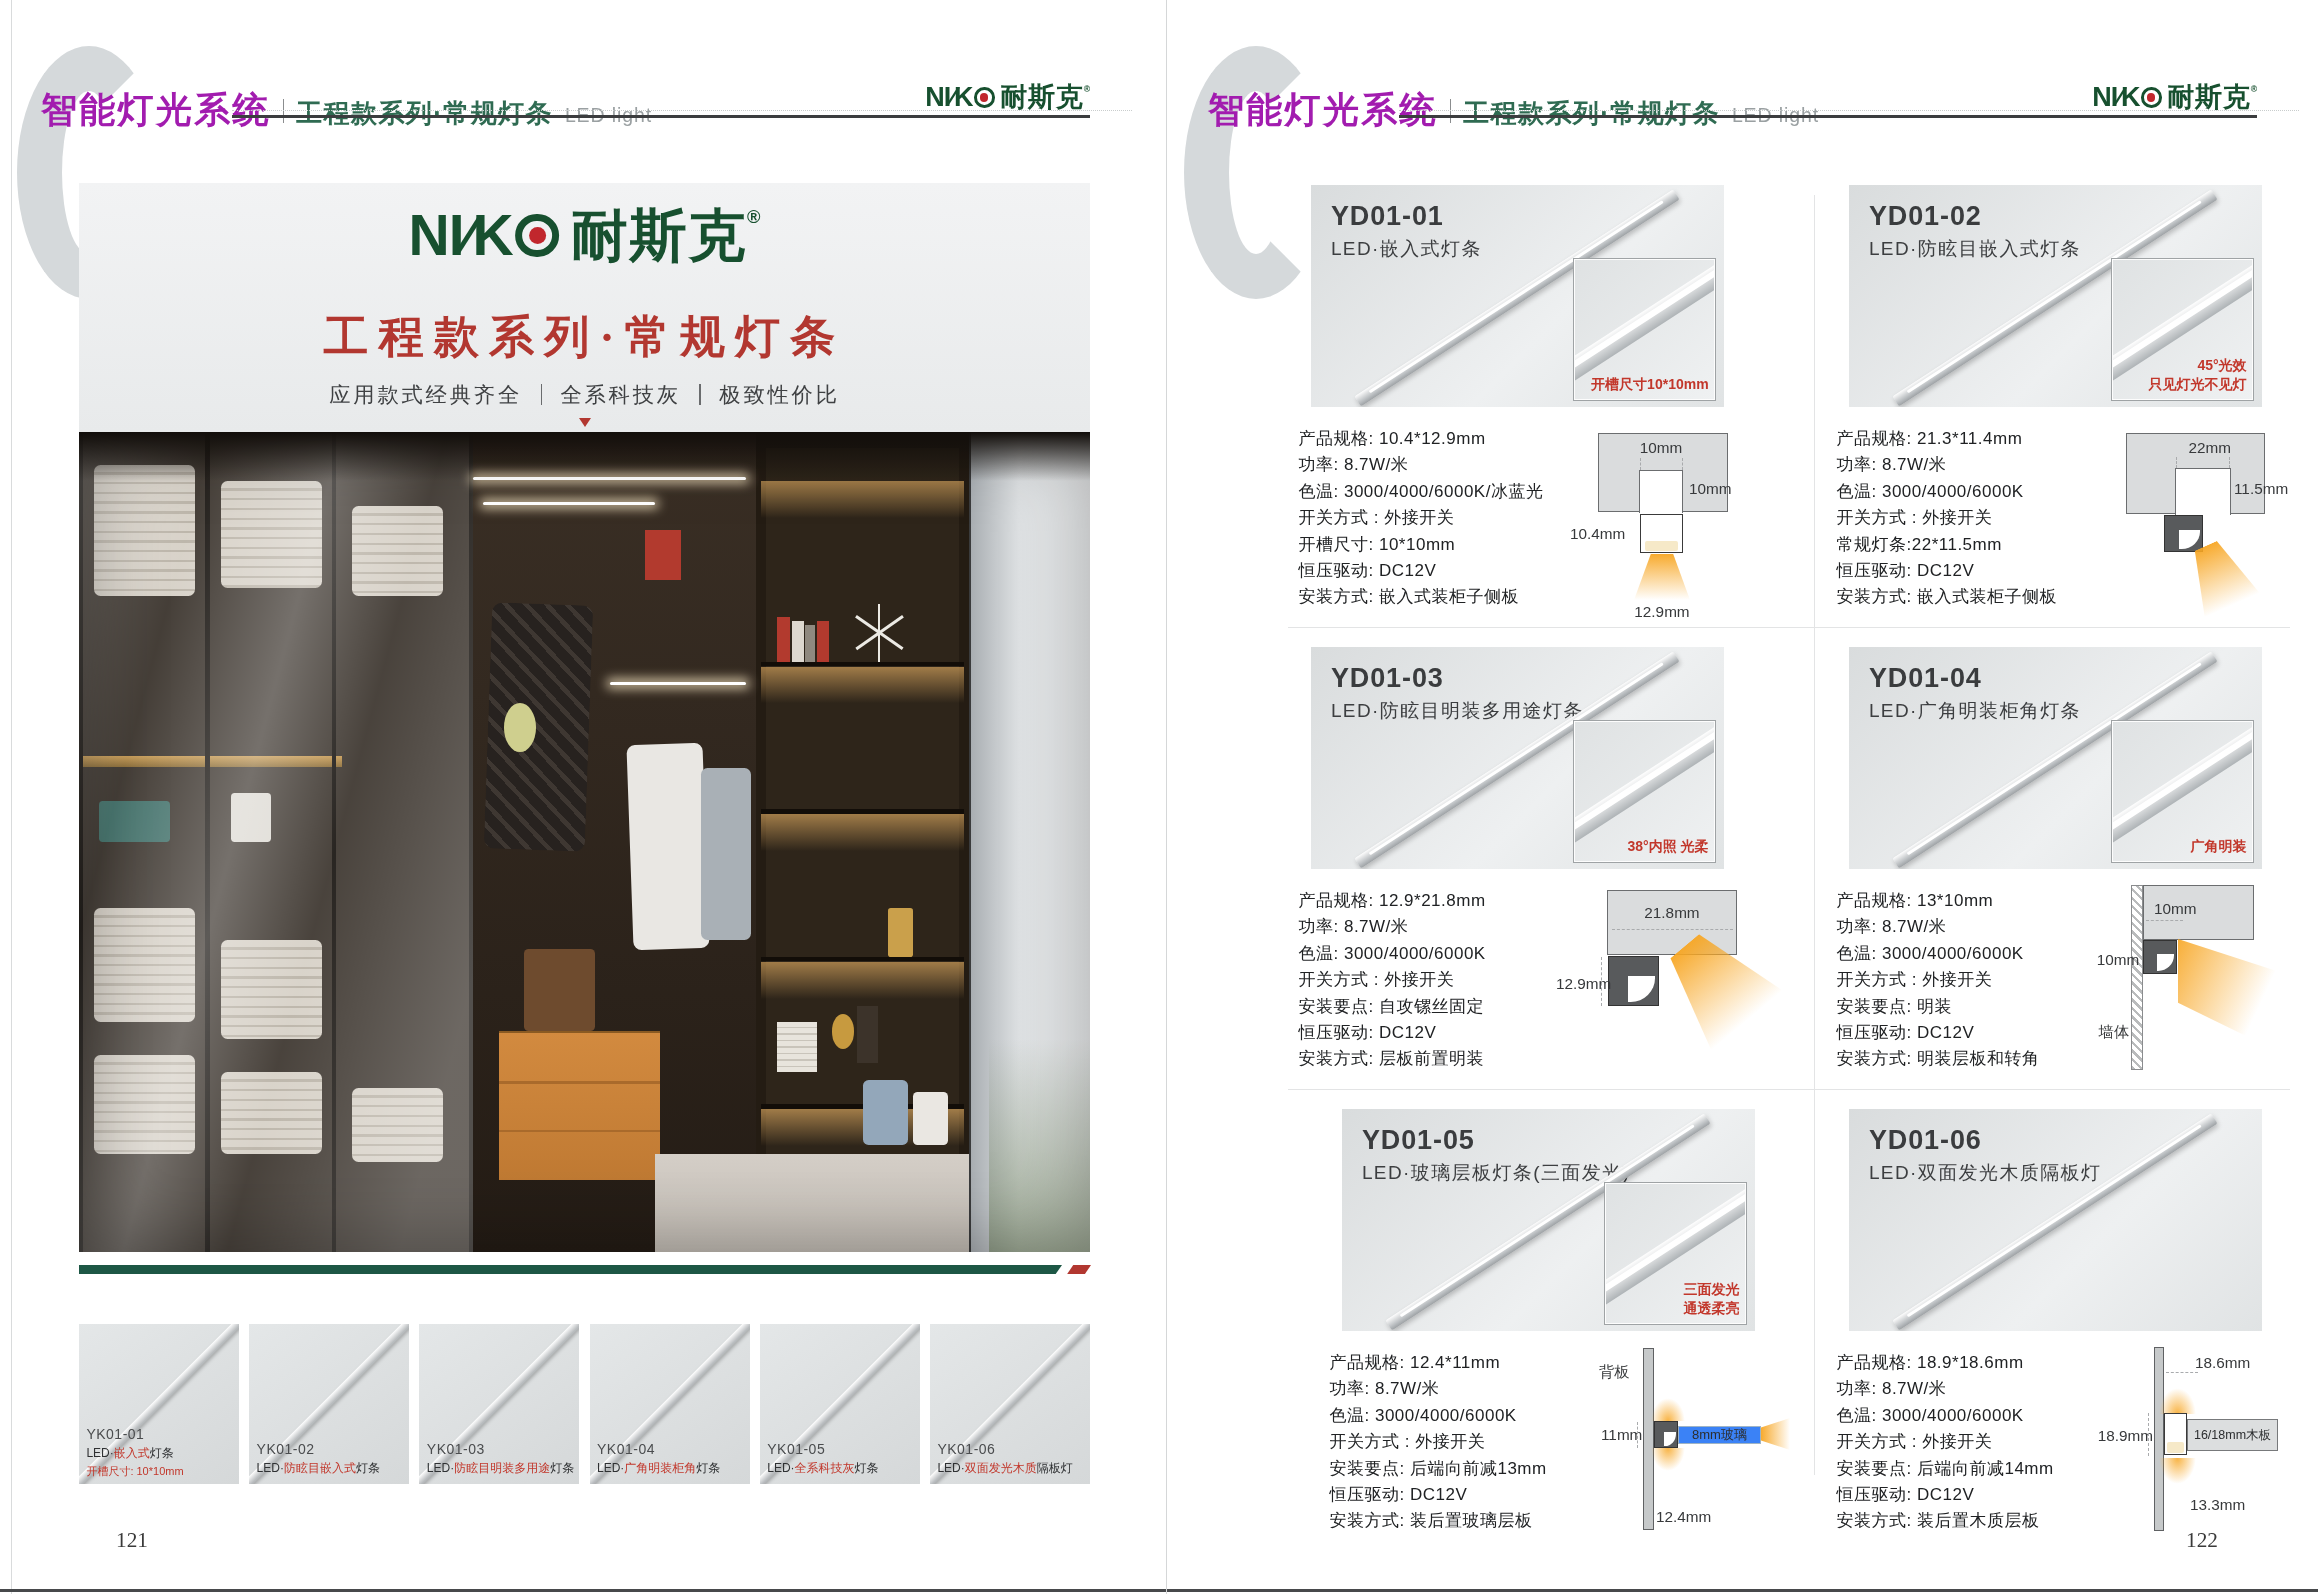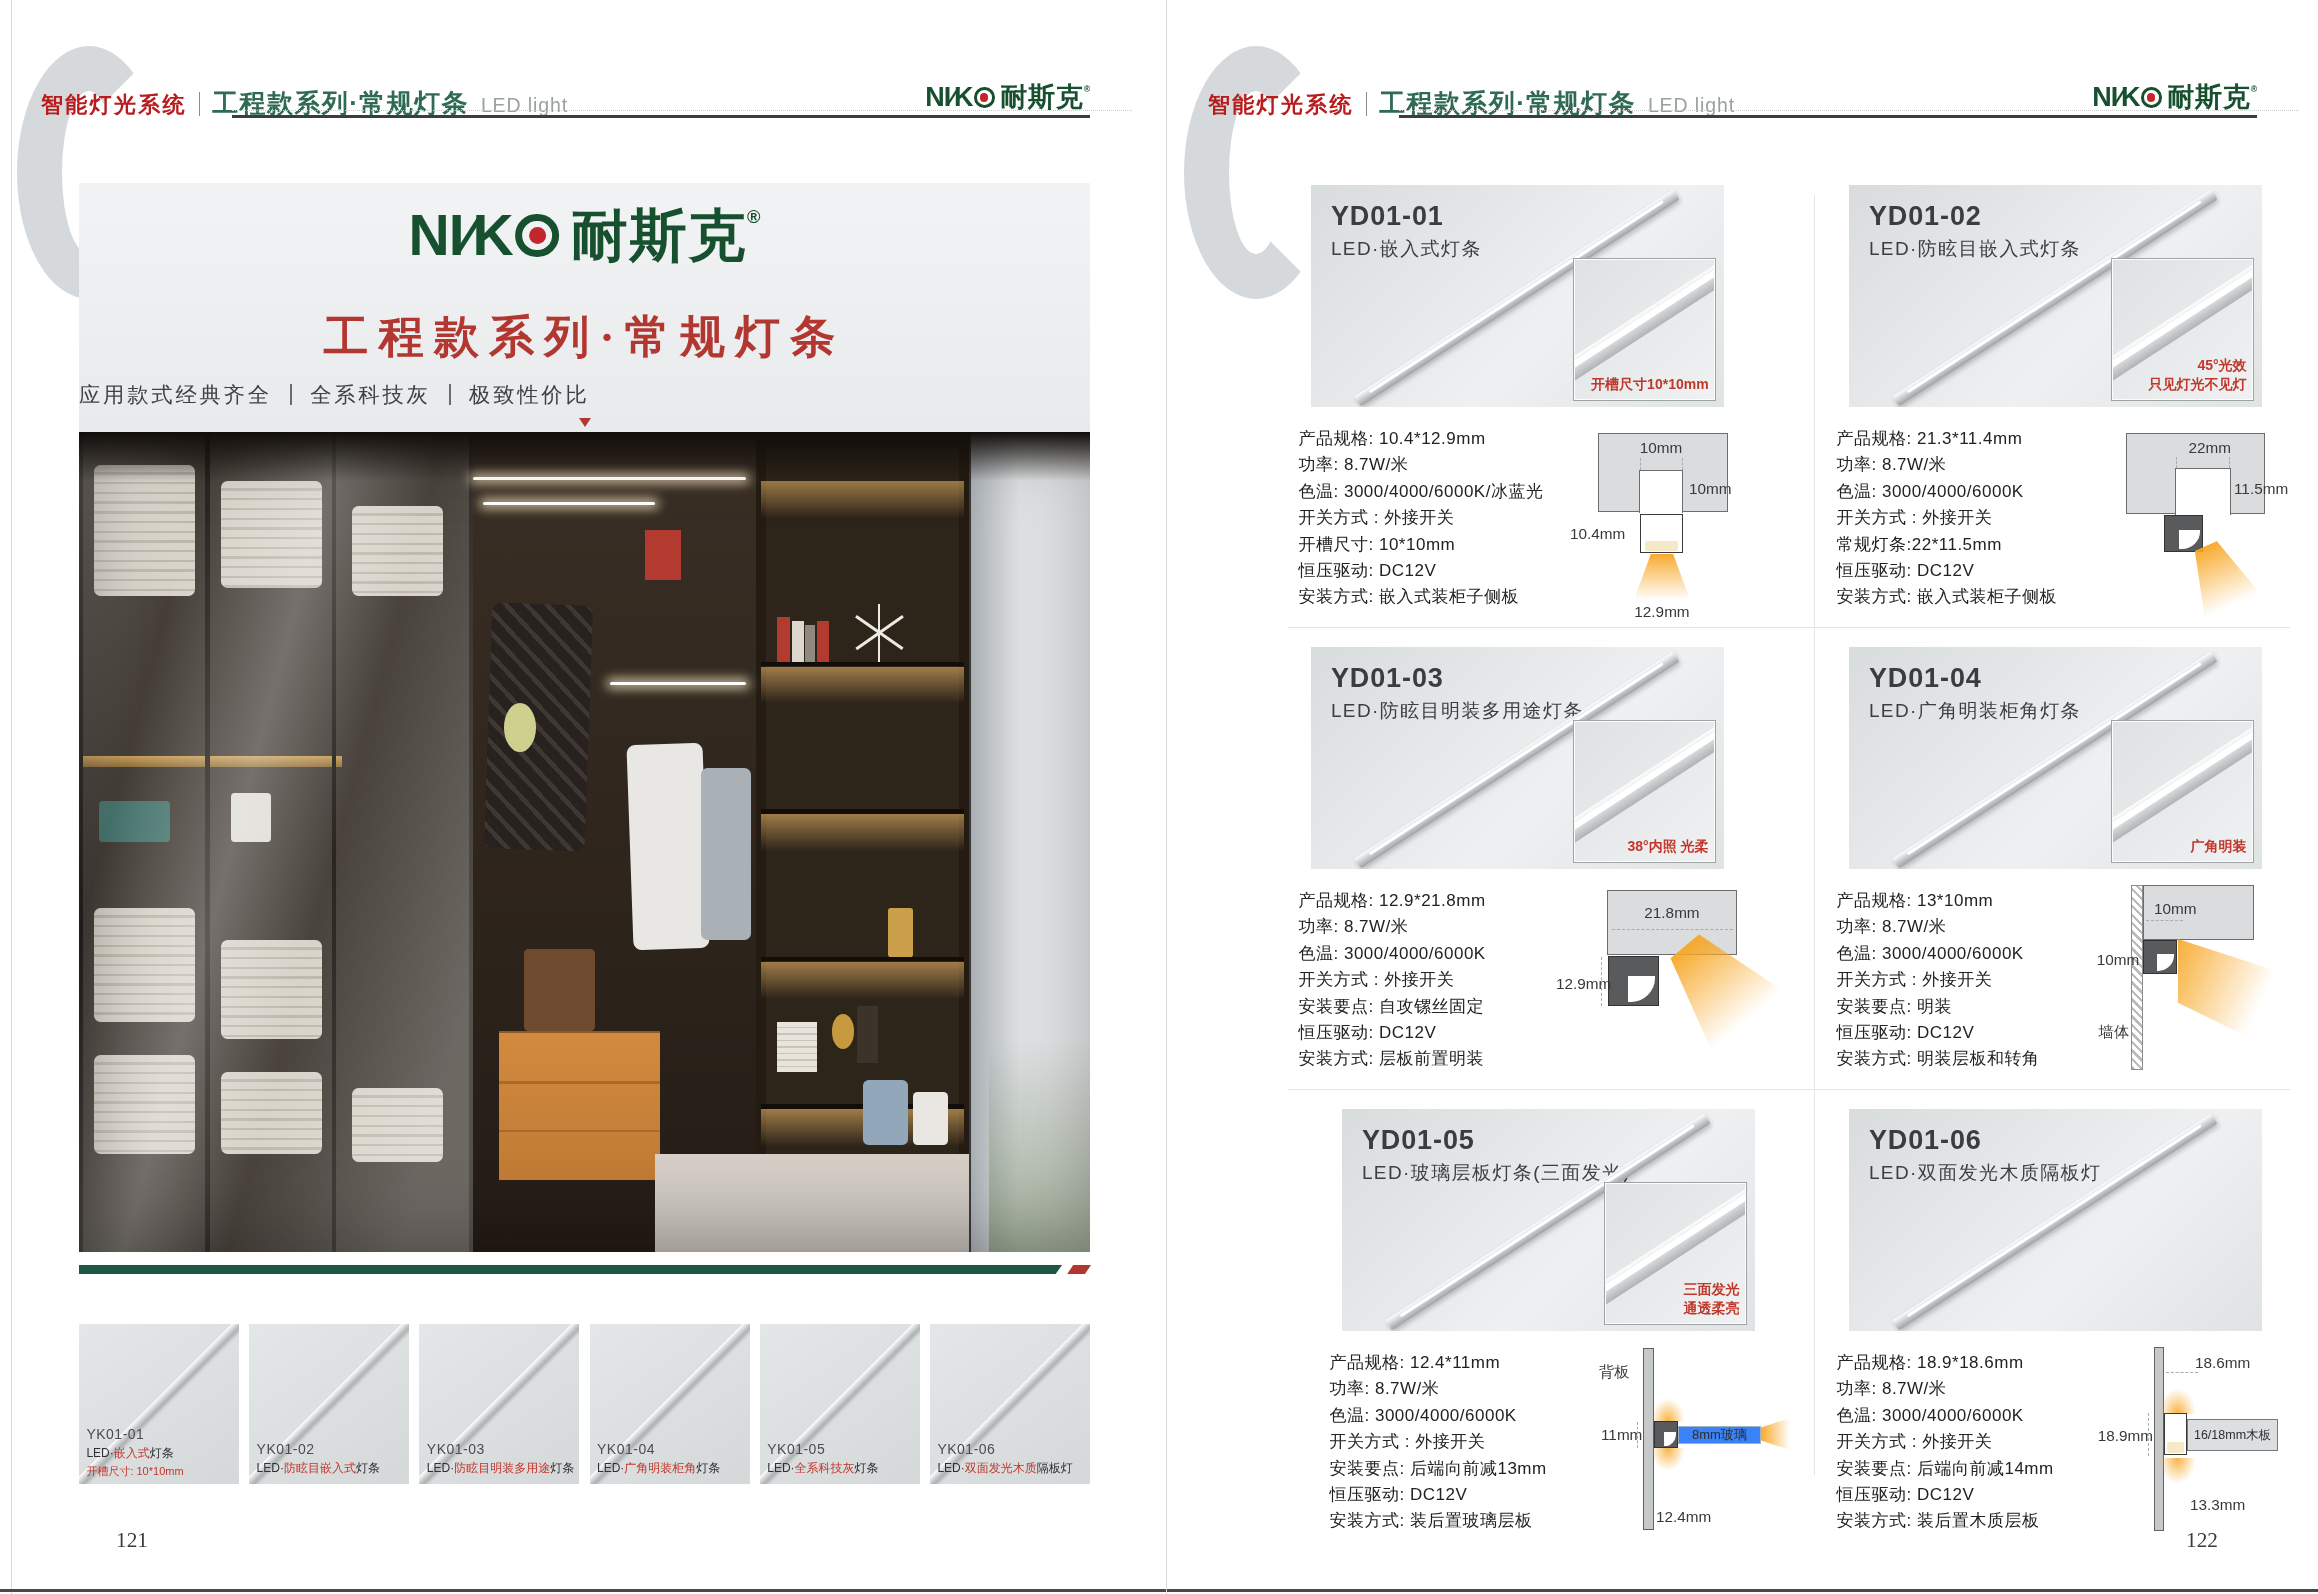--- a/index.html
+++ b/index.html
@@ -10,42 +10,42 @@
   .cdiv{position:absolute;left:1166px;top:0;width:0.9px;height:100%;background:#d5d7d8;}
 
   .page{position:absolute;top:0;width:1167px;height:1595px;overflow:hidden;}
   .page-l{left:0;}
   .page-r{left:1167px;}
 
   
   .cmark{position:absolute;left:16.7px;top:46px;width:144px;height:253px;box-sizing:border-box;
          border:45px solid #d5d9db;border-right-color:transparent;border-radius:50%;}
   .hdr{position:absolute;left:41px;top:86px;display:flex;align-items:baseline;gap:12px;white-space:nowrap;}
-  .hdr-sys{font-size:22px;font-weight:bold;color:#b91c1c;letter-spacing:2.3px;}
+  .hdr-sys{font-size:36px;font-weight:bold;color:#a21caf;letter-spacing:2.3px;}
   .hdr-sep{width:1.4px;height:24px;background:#8b8d8f;align-self:center;}
   .hdr-series{font-size:26px;font-weight:bold;color:#2f6b52;letter-spacing:1.4px;}
   .hdr-en{font-size:19.5px;color:#9aa0a2;letter-spacing:0.9px;}
   .hdr-dots{position:absolute;left:232px;top:110px;width:900px;border-top:1.9px dotted #c9cdcd;}
   .hdr-rule{position:absolute;left:232px;top:115px;width:858px;height:2.8px;background:#3c3d3f;}
 
   
   .brand{display:flex;align-items:center;color:#17502f;font-weight:bold;line-height:1;}
   .brand .lat{letter-spacing:-0.9px;}
   .b-o{width:.76em;height:.76em;border:.14em solid currentColor;border-radius:50%;position:relative;display:inline-block;margin:0 .05em;box-sizing:border-box;}
   .b-dot{position:absolute;left:50%;top:50%;width:.3em;height:.3em;margin:-.15em 0 0 -.15em;background:#c1272d;border-radius:50%;}
   .b-cjk{margin-left:.16em;letter-spacing:.03em;}
   .b-reg{font-size:.32em;align-self:flex-start;margin-top:.08em;}
   .hdr-brand{position:absolute;right:77px;top:84px;font-size:27px;}
 
   
   .hero{position:absolute;left:79px;top:183px;width:1011px;height:249px;background:linear-gradient(#f2f3f4,#e8eaeb);}
   .hero-brand{position:absolute;left:50%;top:24px;transform:translateX(-50%);font-size:57px;}
   .hero-title{position:absolute;left:0;right:0;top:124px;text-align:center;font-family:"Liberation Serif",serif;
               font-weight:bold;font-size:45px;color:#b23730;letter-spacing:10.2px;}
-  .hero-tag{position:absolute;left:0;right:0;top:197px;display:flex;align-items:center;gap:18.5px;
+  .hero-tag{position:absolute;left:0;right:0;top:197px;display:flex;justify-content:center;align-items:center;gap:18.5px;
             font-size:21.3px;color:#3f4143;letter-spacing:2.8px;}
   .tag-sep{width:1.4px;height:20.4px;background:#6a6c6e;}
   .hero-tri{position:absolute;left:50%;top:235px;width:0;height:0;transform:translateX(-50%);
             border:6.5px solid transparent;border-top:9.3px solid #b23730;}
 
   
   .photo{position:absolute;left:79px;top:432px;width:1011px;height:820px;background:#2b241e;overflow:hidden;}
   .photo>div{position:absolute;}
   .photo::after{content:"";position:absolute;inset:0;box-shadow:inset 0 0 83px rgba(0,0,0,.35);pointer-events:none;}
   .ph-top{left:0;top:0;width:100%;height:6%;background:linear-gradient(#16110d,rgba(22,17,13,0));}

